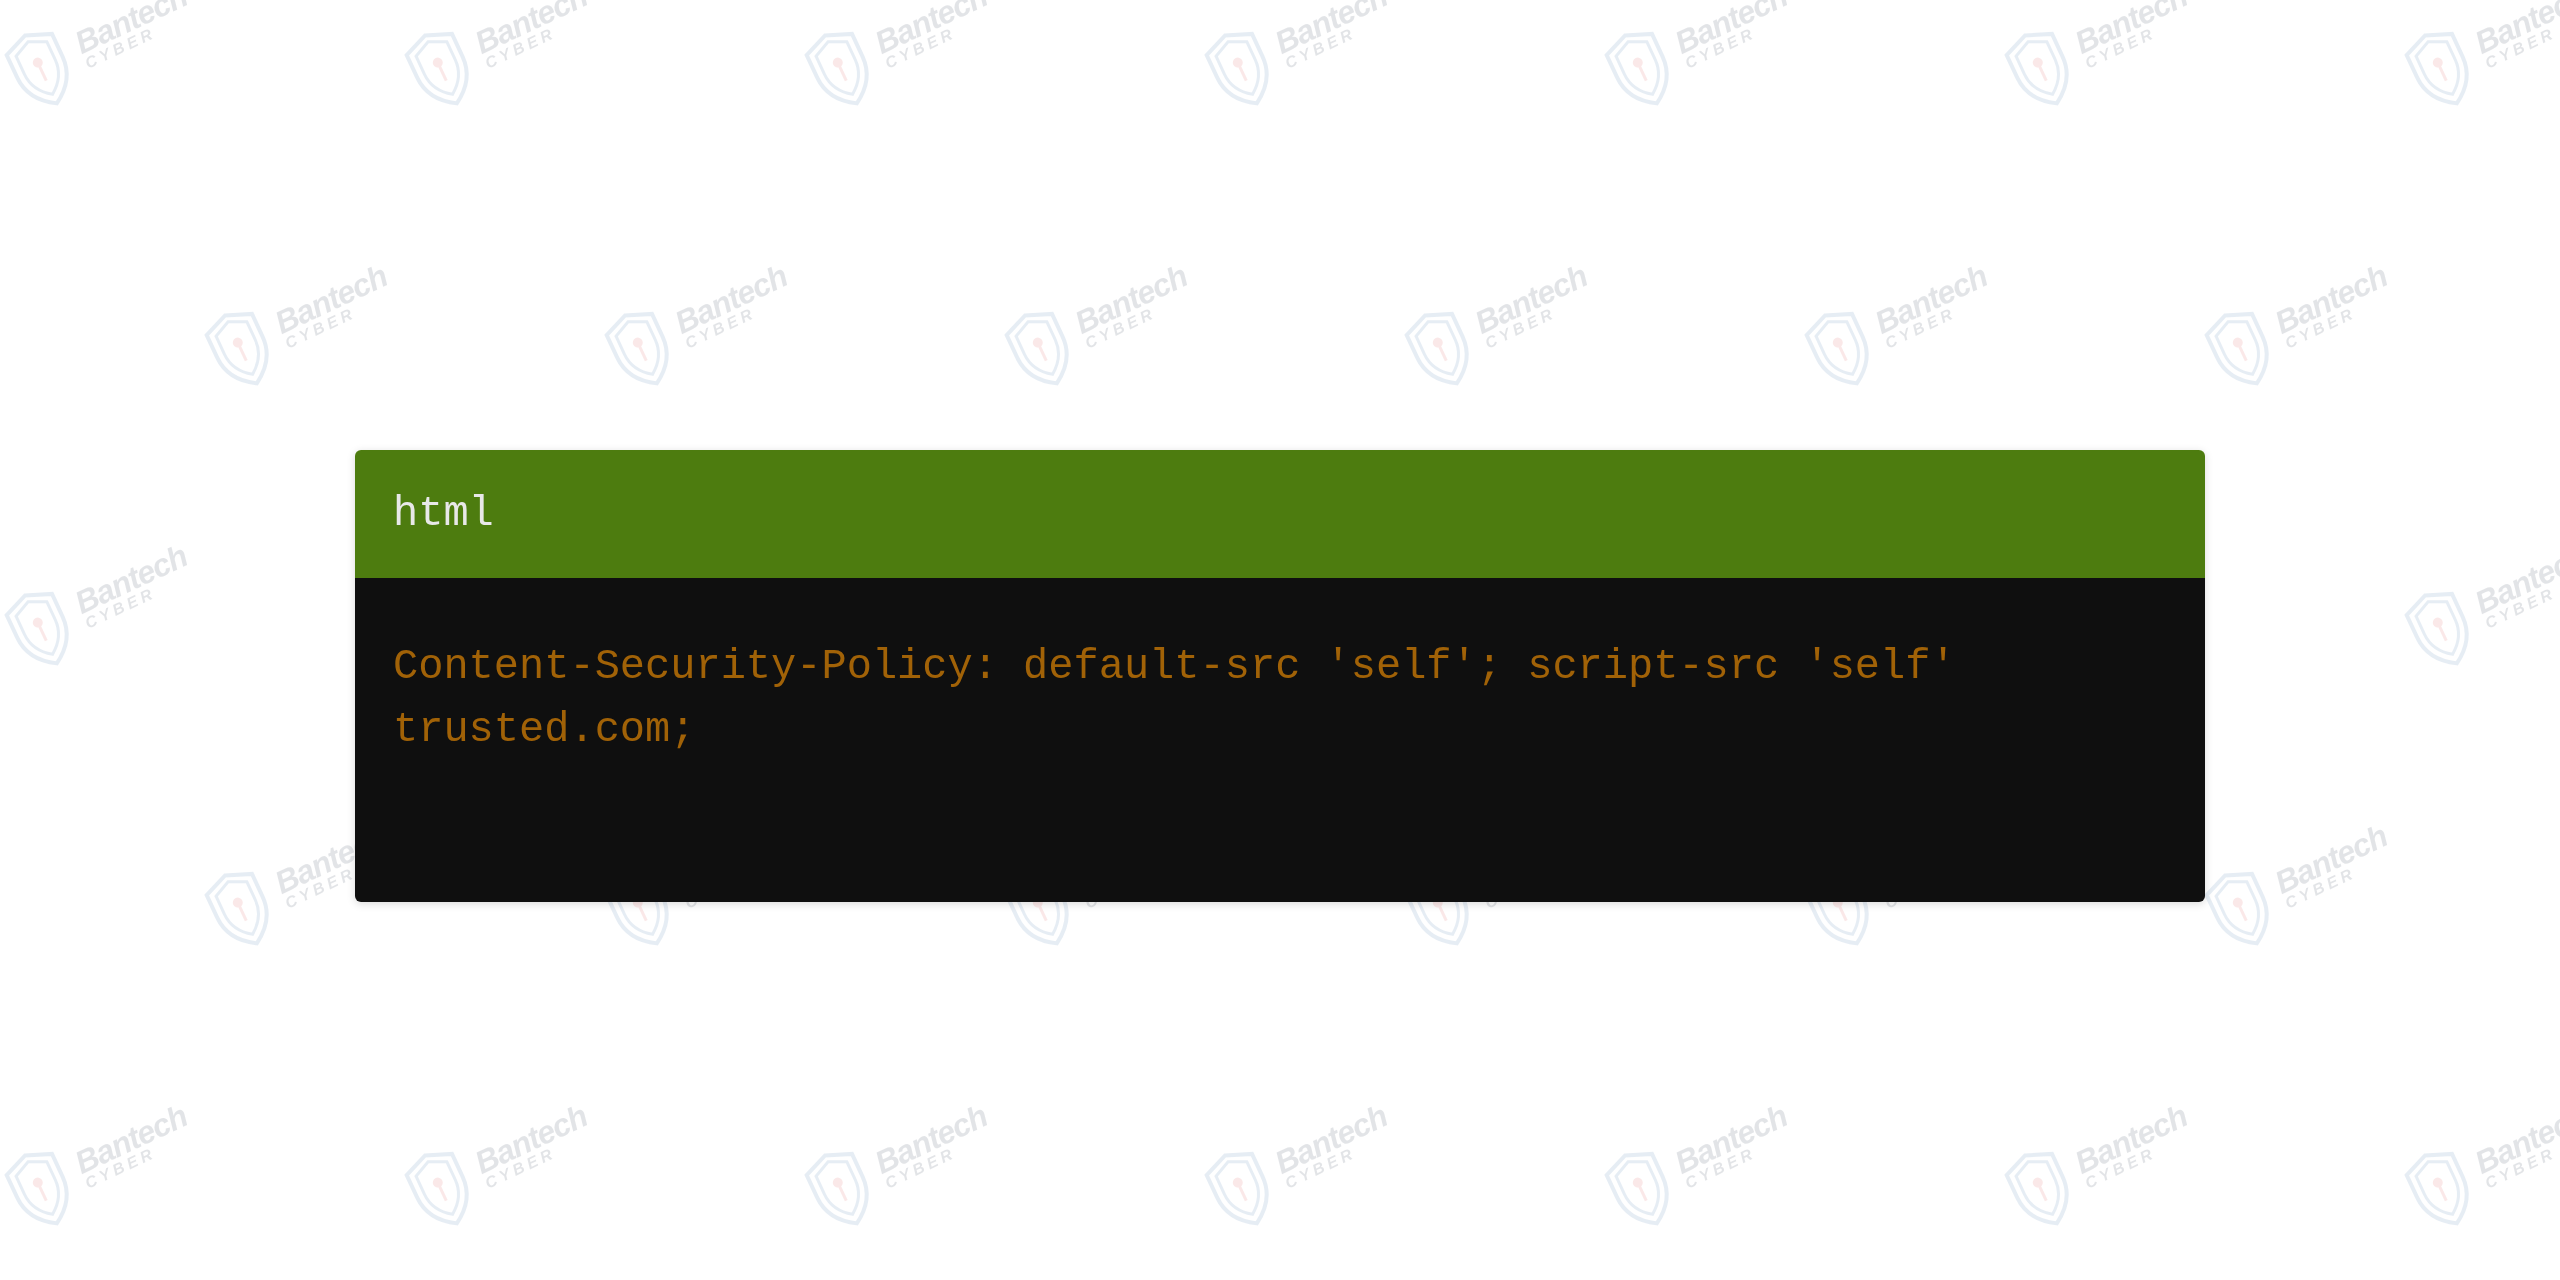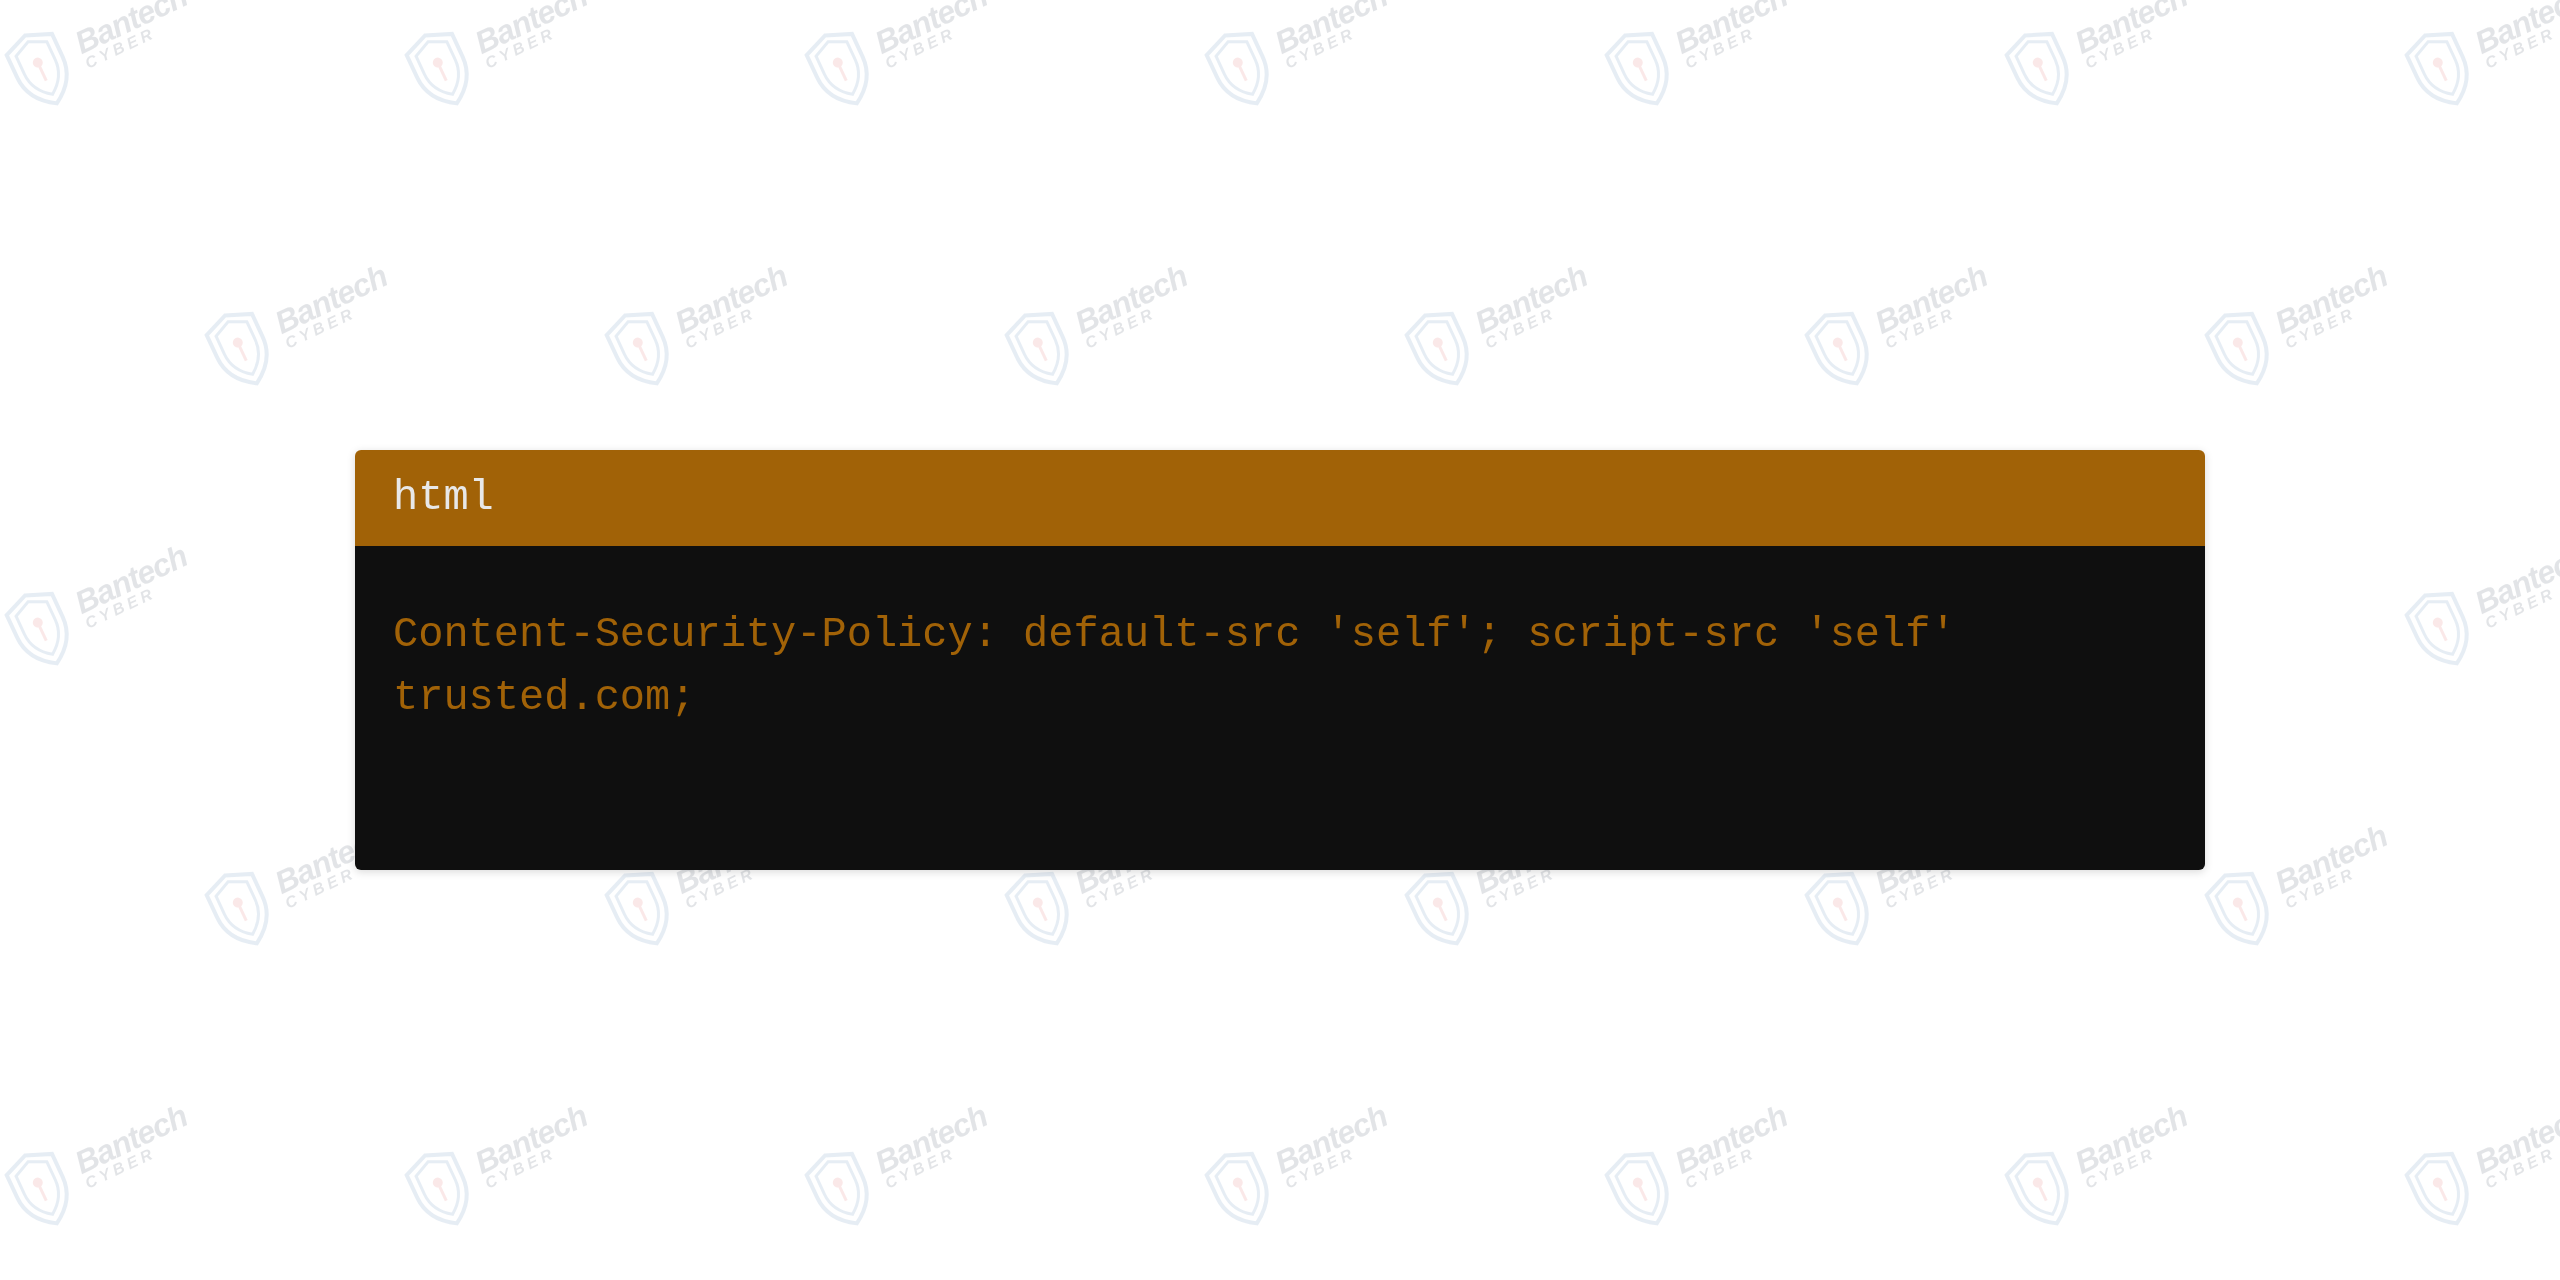--- a/index.html
+++ b/index.html
@@ -82,22 +82,22 @@
     
     .code-block {
       margin-top: 260px;
       width: 1850px;
       border-radius: 6px;
       overflow: hidden;
       box-shadow: 0 2px 8px rgba(0,0,0,0.15);
     }
     
     .code-header {
-      background: #a16207;
-      padding: 24px 38px;
+      background: #4d7c0f;
+      padding: 40px 38px;
       color: #e8e8e8;
       font-family: 'Menlo', 'Consolas', 'Courier New', monospace;
       font-size: 42px;
       font-weight: 400;
     }
     
     .code-body {
       background: #0f0f0f;
       padding: 58px 38px 140px 38px;
       color: #a16207;

